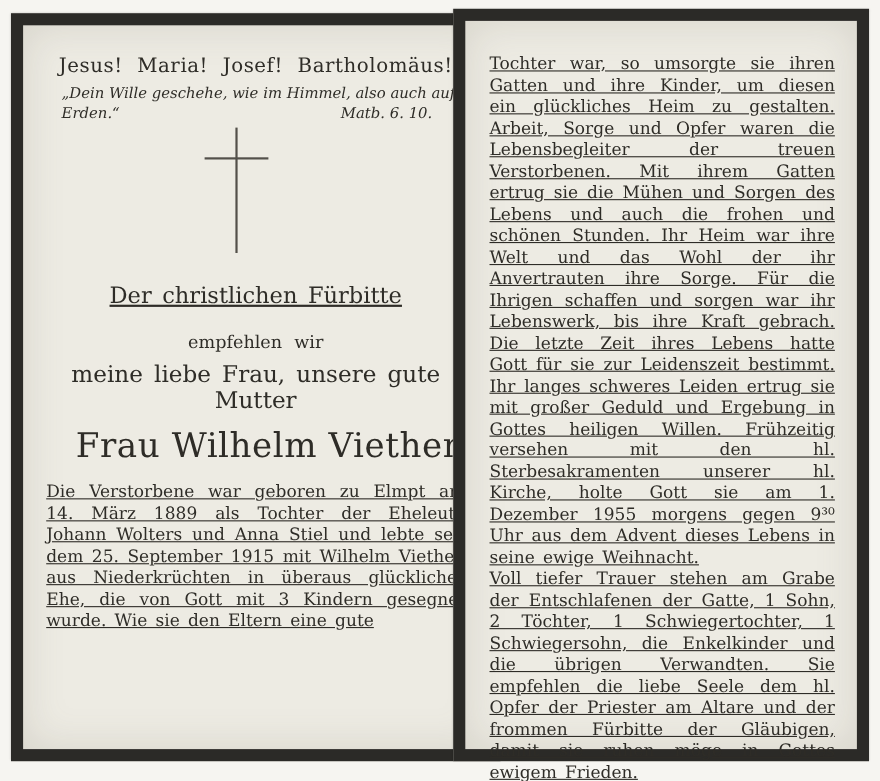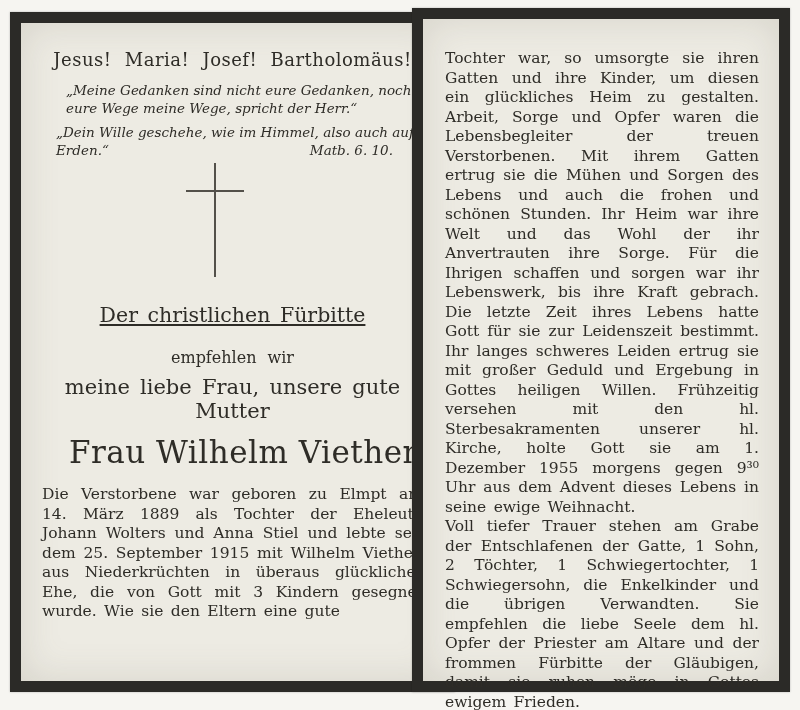--- a/index.html
+++ b/index.html
@@ -117,33 +117,31 @@
     word-spacing: 4px;
     letter-spacing: 0.8px;
   }
   .body-par {
     margin: 0;
     font-size: 15.5px;
     line-height: 19.5px;
     text-align: justify;
     word-spacing: 2.5px;
     hyphens: auto;
+    text-decoration: underline;
     -webkit-hyphens: auto;
   }
   .bio { margin-top: 15px; }
 </style>
 </head>
 <body>
 
 <div class="page page-left">
   <div class="invocation">Jesus!  Maria!  Josef!  Bartholomäus!</div>
 
-  <div class="quote">
-    <span>„Meine Gedanken sind nicht eure Gedanken, noch eure Wege meine Wege, spricht der Herr.“</span>
-  </div>
 
   <div class="quote quote2">
     <span>„Dein Wille geschehe, wie im Himmel, also auch auf Erden.“</span>
     <span class="quote-source2">Matb. 6. 10.</span>
   </div>
 
   <div class="cross">
     <div class="cross-v"></div>
     <div class="cross-h"></div>
   </div>

